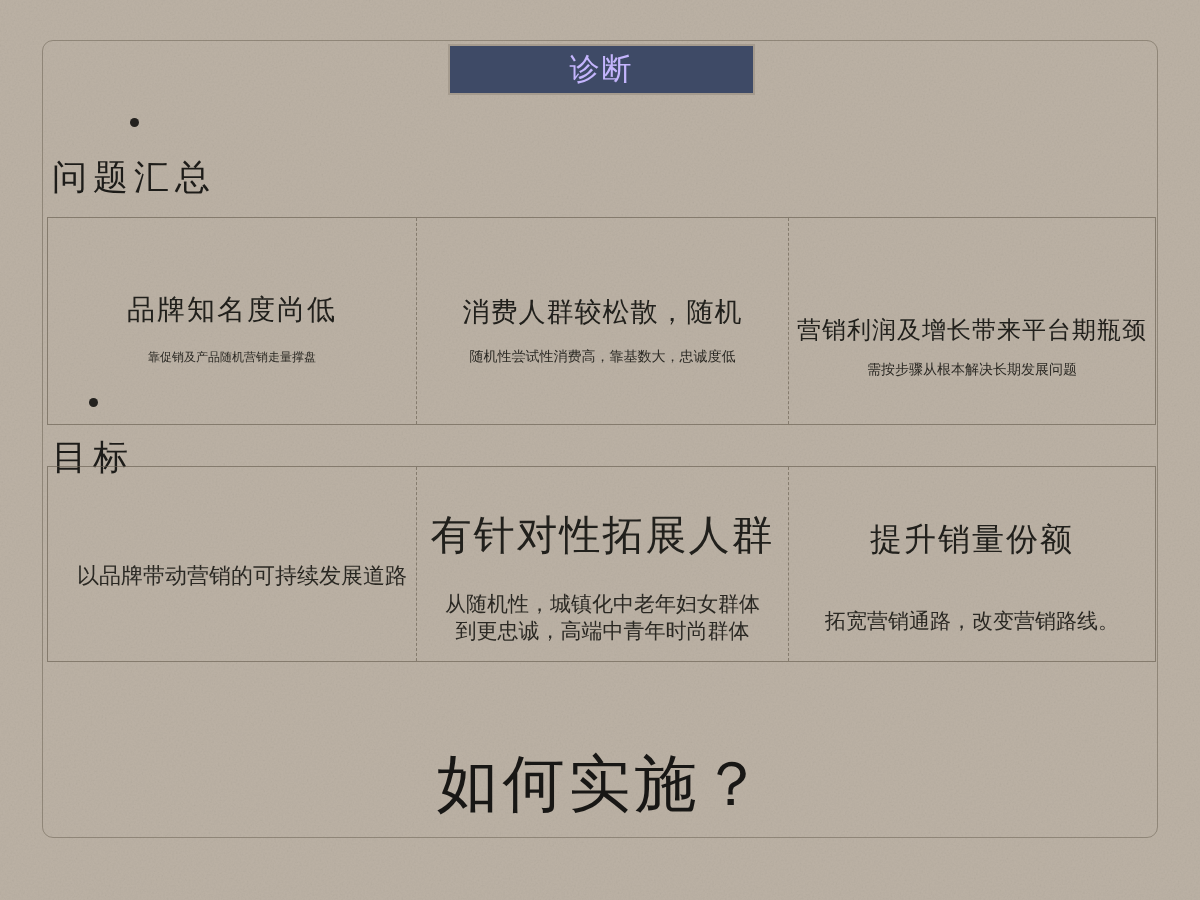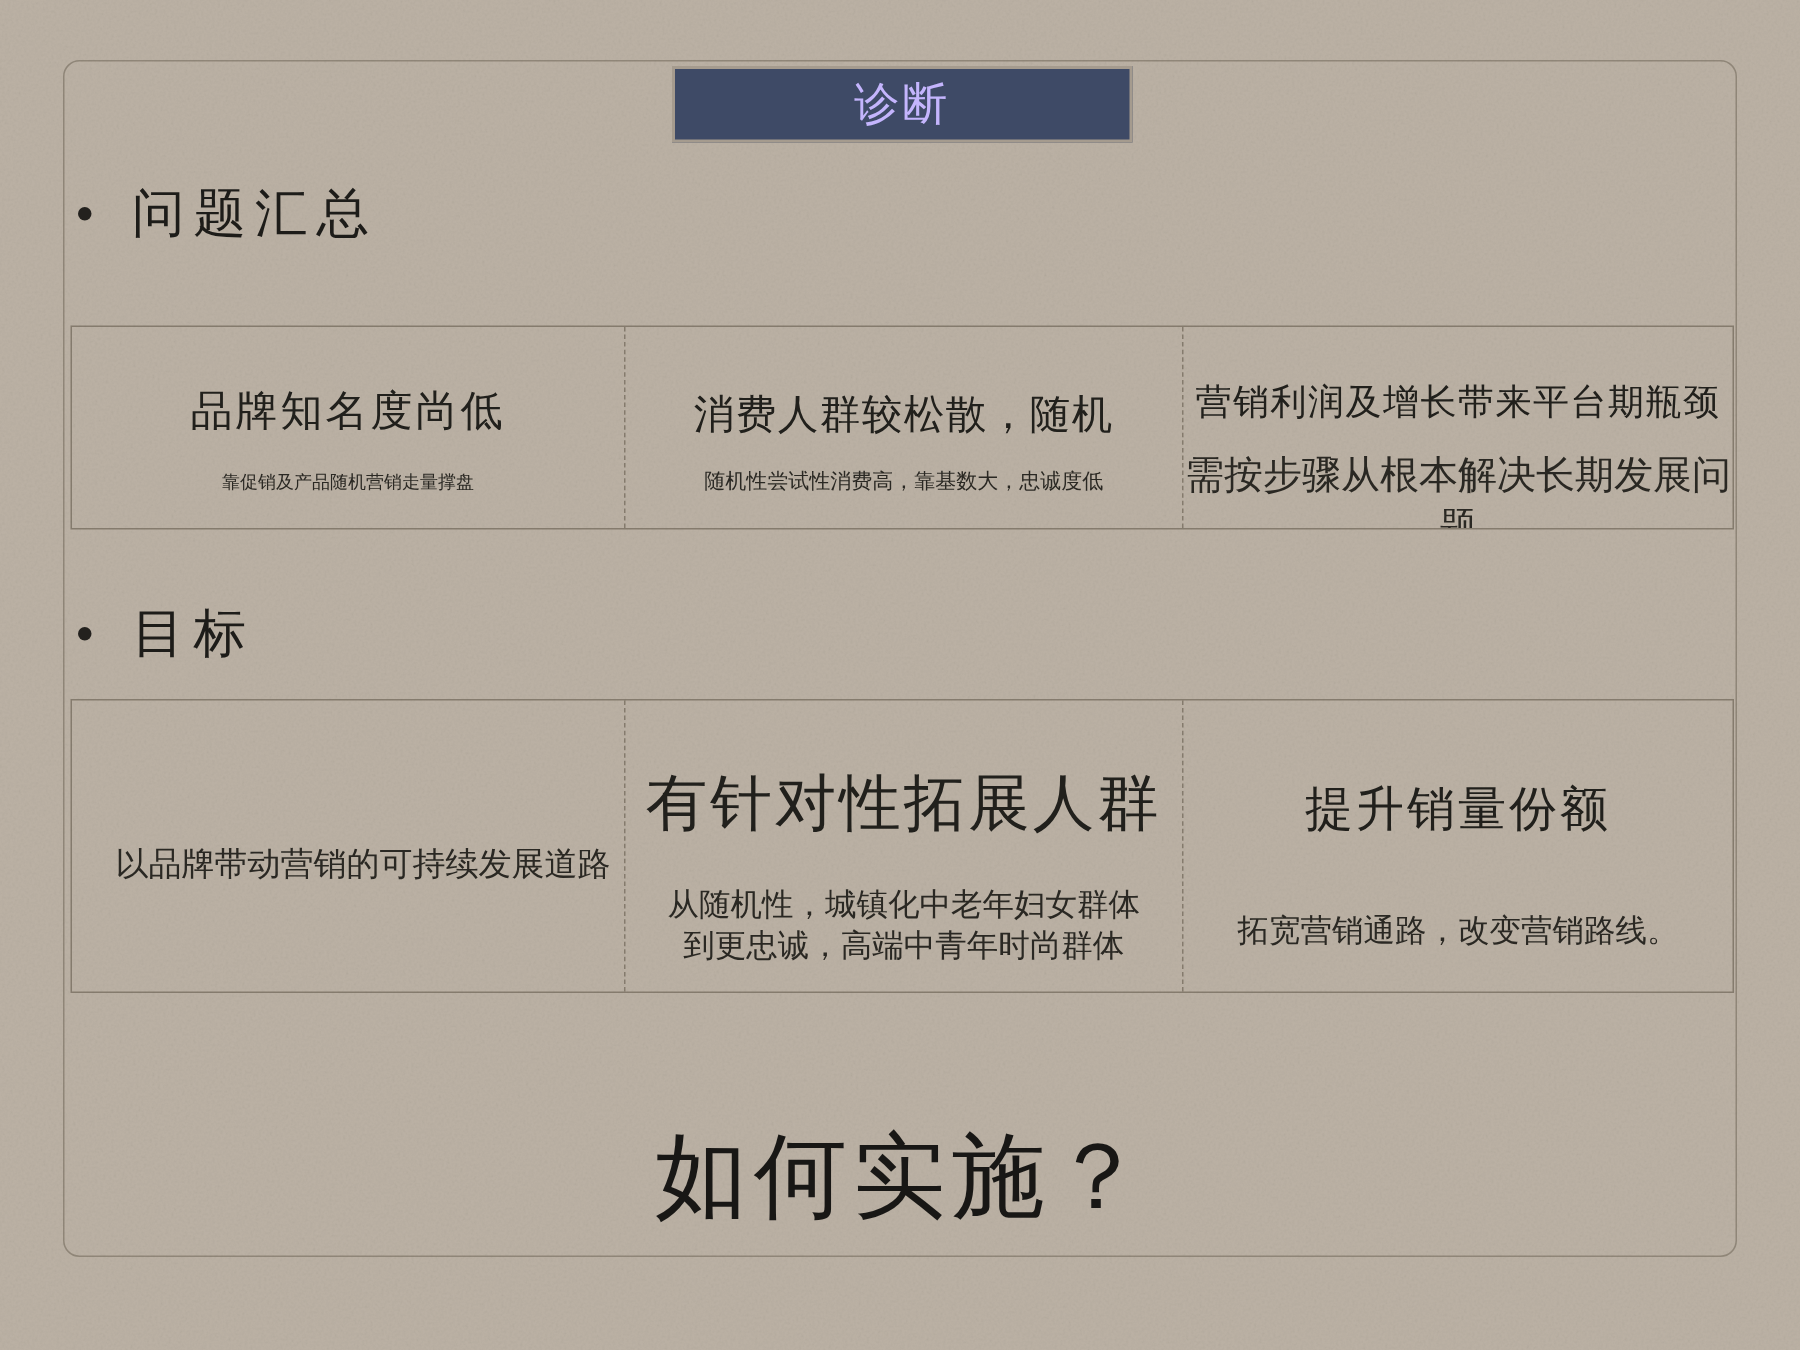--- a/index.html
+++ b/index.html
@@ -18,54 +18,54 @@
 
   .title-banner{
     position:absolute;left:448px;top:44px;width:307px;height:51px;
     box-sizing:border-box;background:#3e4a66;border:2px solid #a59b8e;
     display:flex;align-items:center;justify-content:center;
   }
   .title-banner .t{color:#c4b5fd;font-size:30px;letter-spacing:2px;}
 
   .heading{
     position:absolute;left:52px;height:48px;
-    display:flex;align-items:center;gap:27px;
+    display:flex;align-items:center;gap:27px;flex-direction:column;
   }
   .heading .dot{width:9px;height:9px;border-radius:50%;background:#23211e;flex:0 0 auto;}
   .heading .h{font-size:35px;letter-spacing:6px;color:#1d1c19;}
   #heading-problems{top:118px;}
   #heading-goals{top:398px;}
 
   .grid-table{
     position:absolute;left:47px;width:1109px;
     box-sizing:border-box;border:1px solid rgba(105,96,81,.65);
     display:grid;grid-template-columns:368px 372px 1fr;
   }
-  #problems-table{top:217px;height:136px;}
+  #problems-table{top:217px;height:208px;}
   #goals-table{top:466px;height:196px;}
   .grid-table .cell{
     position:relative;display:flex;align-items:center;justify-content:center;
     box-sizing:border-box;overflow:hidden;
   }
   .grid-table .cell + .cell{border-left:1px dashed rgba(105,96,81,.65);}
   .stack{display:flex;flex-direction:column;align-items:center;text-align:center;}
 
   .cell-title{color:#21201c;white-space:nowrap;}
   .cell-sub{color:#2a2823;white-space:pre-line;}
 
   
   #problems-table .c0 .stack{transform:translateY(7px);row-gap:20px;}
   #problems-table .c1 .stack{transform:translateY(9px);row-gap:18px;}
   #problems-table .c2 .stack{transform:translateY(25px);row-gap:15px;}
   #problems-table .c0 .cell-title{font-size:28px;letter-spacing:2px;}
   #problems-table .c1 .cell-title{font-size:27px;letter-spacing:1px;}
   #problems-table .c2 .cell-title{font-size:24px;letter-spacing:1px;}
   #problems-table .c0 .cell-sub{font-size:12px;}
   #problems-table .c1 .cell-sub{font-size:14px;}
-  #problems-table .c2 .cell-sub{font-size:26px;}
+  #problems-table .c2 .cell-sub{font-size:14px;}
 
   
   #goals-table .c0 .stack{transform:translateY(12px);row-gap:46px;}
   #goals-table .c1 .stack{transform:translateY(12px);row-gap:28px;}
   #goals-table .c2 .stack{transform:translateY(12px);row-gap:46px;}
   #goals-table .cell-title{font-size:32px;letter-spacing:2px;}
   #goals-table .c1 .cell-title{font-size:41px;}
   #goals-table .cell-sub{font-size:21px;line-height:1.28;}
   #goals-table .c0 .cell-sub{font-size:22px;margin-left:20px;}
 

